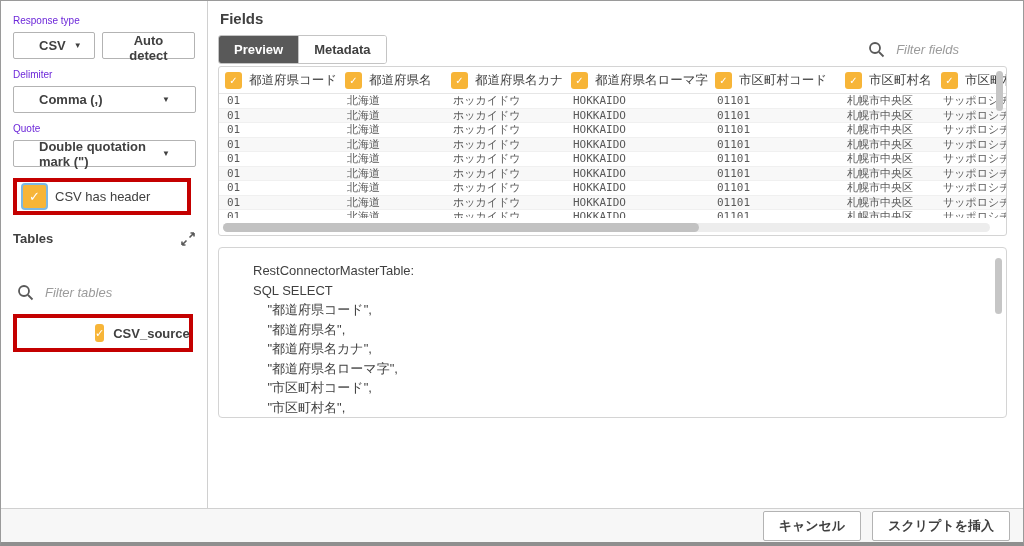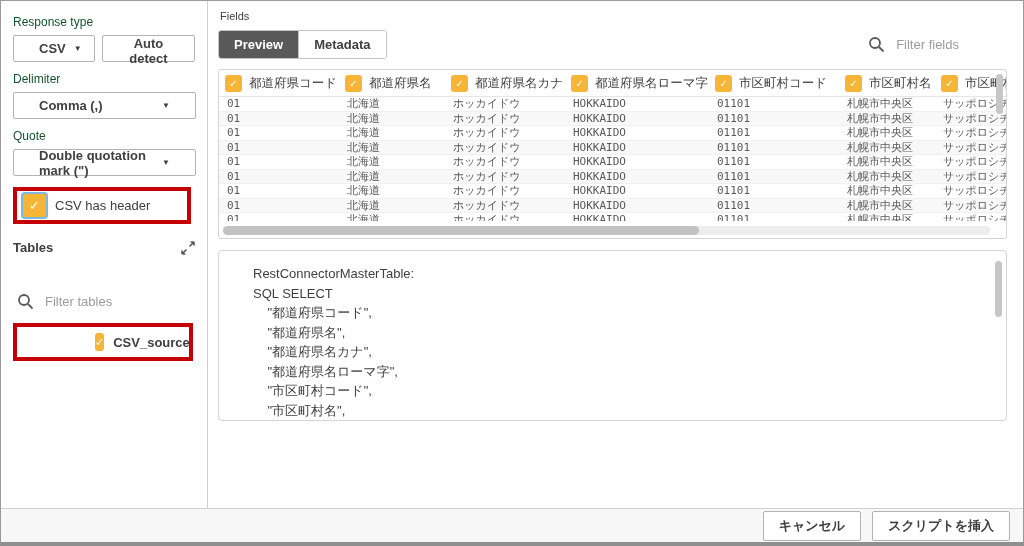--- a/index.html
+++ b/index.html
@@ -12,21 +12,21 @@
               padding:0 16px 0 20px; border-bottom:1px solid #d0d0d0; background:#fff; }
   .title { font-size:15px; font-weight:bold; color:#404040; flex:1; }
   .hide-script-btn { background:#595959; color:#fff; font-size:13px; font-weight:bold;
                      border:none; border-radius:3px; padding:6px 14px; margin-right:12px; cursor:pointer; }
   .help-btn { width:21px; height:21px; border-radius:50%; background:#848484; color:#fff;
               font-size:13px; font-weight:bold; display:flex; align-items:center; justify-content:center; cursor:pointer; }
 
   
   .body { flex:1; display:flex; min-height:0; }
   .sidebar { width:207px; flex:0 0 207px; border-right:1px solid #d0d0d0; padding:12px 12px 0 12px; }
-  .side-label { font-size:12px; color:#14532d; margin:10px 0 6px 0; }
+  .side-label { font-size:10px; color:#6d28d9; margin:10px 0 6px 0; }
   .side-label.first { margin-top:2px; }
   .ctrl-row { display:flex; gap:7px; }
   .select { border:1px solid #b3b3b3; border-radius:2px; height:27px; background:#fff;
             display:flex; align-items:center; padding:0 25px; font-size:13px; font-weight:bold;
             color:#404040; cursor:pointer; }
   .select .caret { margin-left:auto; font-size:8px; color:#404040; padding-left:8px; }
   .sel-csv { width:82px; }
   .sel-full { width:183px; }
   .btn-light { border:1px solid #b3b3b3; border-radius:2px; height:27px; background:#fff;
                font-size:13px; font-weight:bold; color:#404040; padding:0 13px; cursor:pointer; }
@@ -36,28 +36,28 @@
   .cb { background:#f7b538; border-radius:3px; color:#fff; font-weight:bold;
         display:flex; align-items:center; justify-content:center; cursor:pointer; }
   .cb-big { width:23px; height:23px; font-size:13px; box-shadow:0 0 0 2px #7cb8e4; border-radius:2px; }
   .cb-med { width:18px; height:18px; font-size:11px; }
   .cb-sm  { width:17px; height:17px; font-size:10px; flex:0 0 17px; }
   .chk-label { font-size:13px; color:#404040; }
 
   .tables-row { margin-top:16px; display:flex; align-items:center; justify-content:space-between; }
   .tables-title { font-size:13px; font-weight:bold; color:#404040; }
   .filter-row { margin-top:38px; display:flex; align-items:center; gap:11px; padding-left:4px; }
-  .placeholder { font-size:13px; color:#9b9b9b; }
+  .placeholder { font-size:13px; font-style:italic; color:#9b9b9b; }
   .annot-source { margin-top:13px; width:180px; padding:6px 6px 6px 78px; display:flex; align-items:center; gap:9px; }
   .table-name { font-size:13px; font-weight:bold; color:#404040; }
 
   
   .main { flex:1; padding:9px 16px 0 10px; min-width:0; }
-  .fields-label { font-size:11px; font-weight:normal; color:#404040; margin:0 0 8px 2px; }
-  .tabs-row { display:flex; align-items:center; margin-bottom:10px; }
+  .fields-label { font-size:15px; font-weight:bold; color:#404040; margin:0 0 8px 2px; }
+  .tabs-row { display:flex; align-items:center; margin-bottom:2px; }
   .tabs { display:flex; border:1px solid #c4c4c4; border-radius:3px; overflow:hidden; background:#fff; }
   .tab { padding:6px 15px; font-size:13px; font-weight:bold; color:#404040; cursor:pointer; background:#fff; }
   .tab.active { background:#595959; color:#fff; }
   .tab + .tab { border-left:1px solid #c4c4c4; }
   .filter-fields { margin-left:auto; margin-right:48px; display:flex; align-items:center; gap:11px; }
 
   .fields-panel { border:1px solid #d4d4d4; border-radius:3px; background:#fff;
                   height:170px; position:relative; overflow:hidden; }
   .fields-header { display:flex; width:830px; height:27px; align-items:center; border-bottom:1px solid #e6e6e6; }
   .fhead { display:flex; align-items:center; gap:7px; padding-left:6px; font-size:12.5px; color:#404040;

